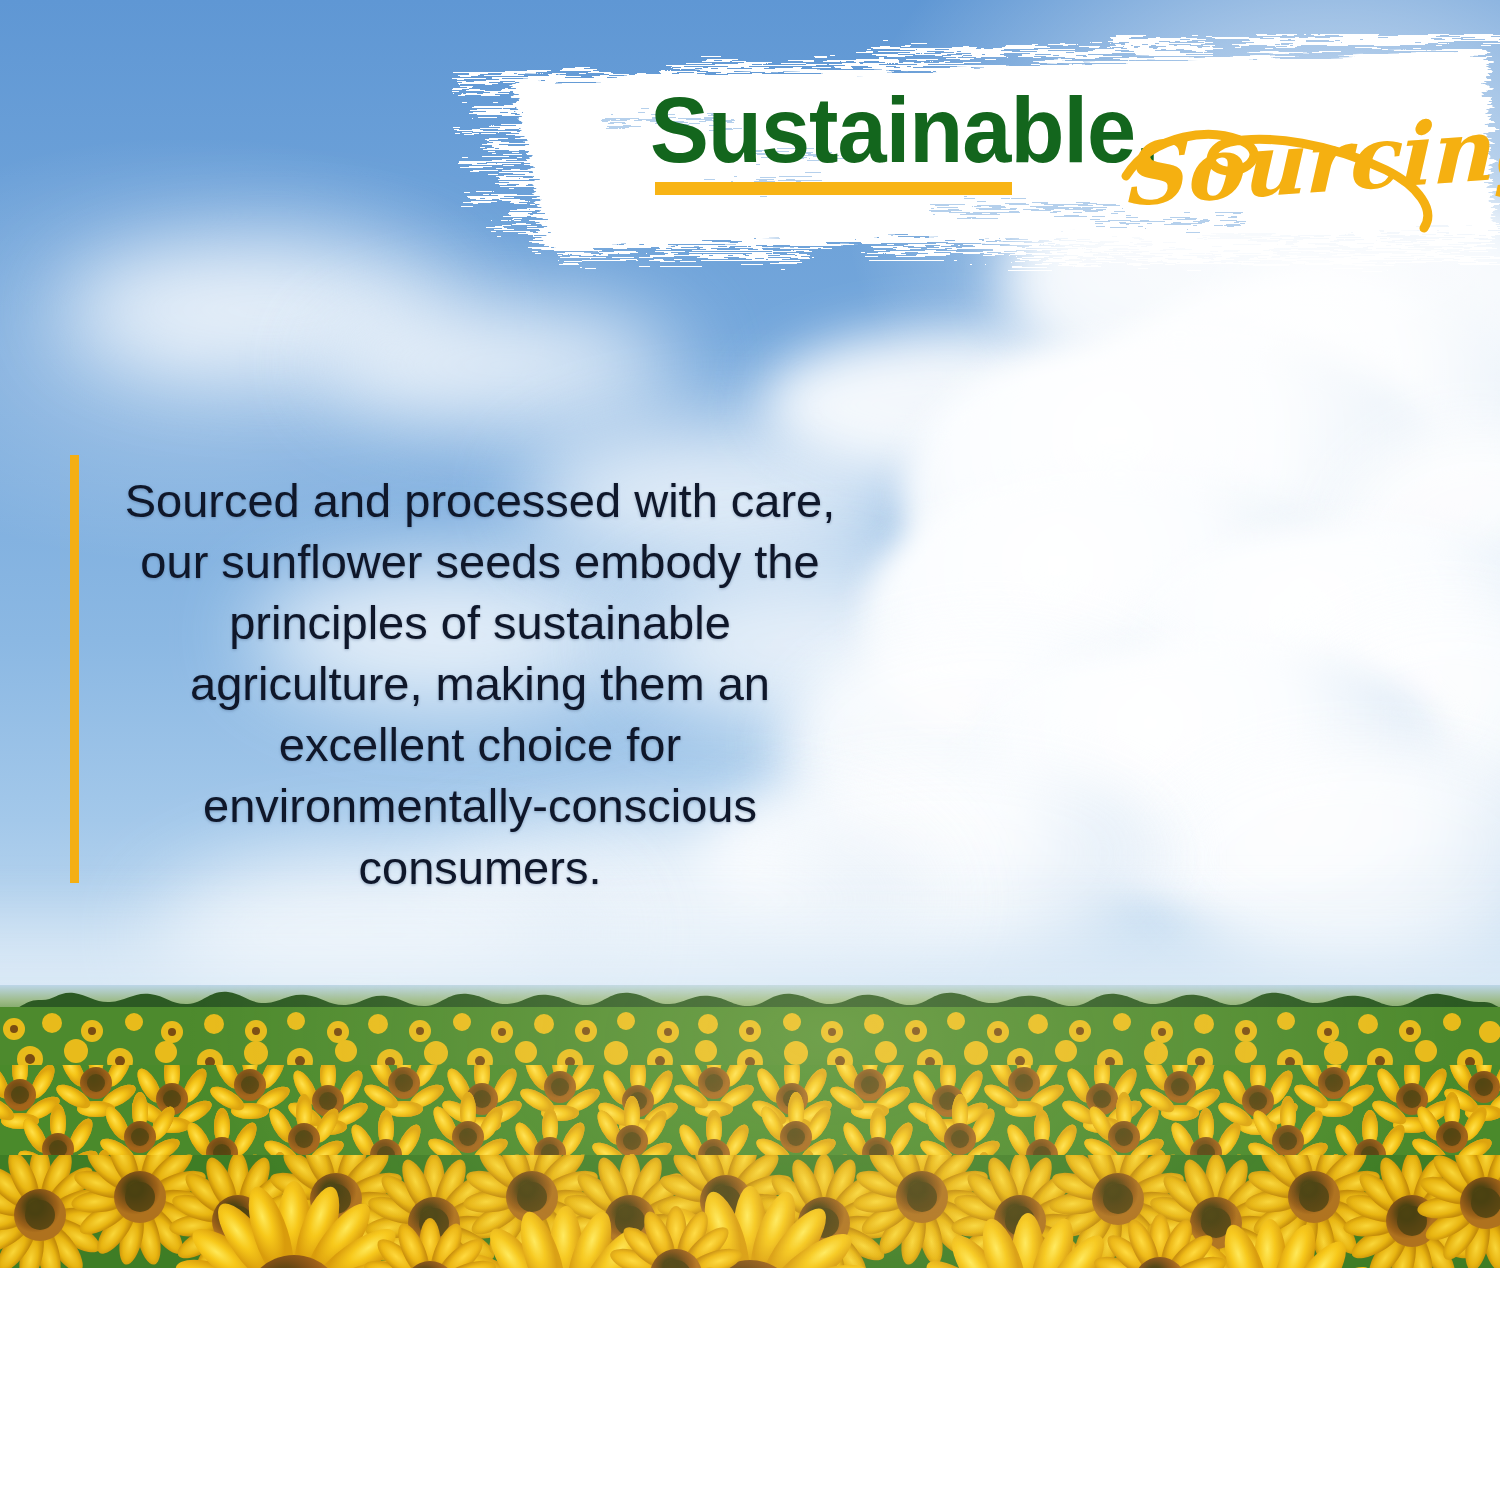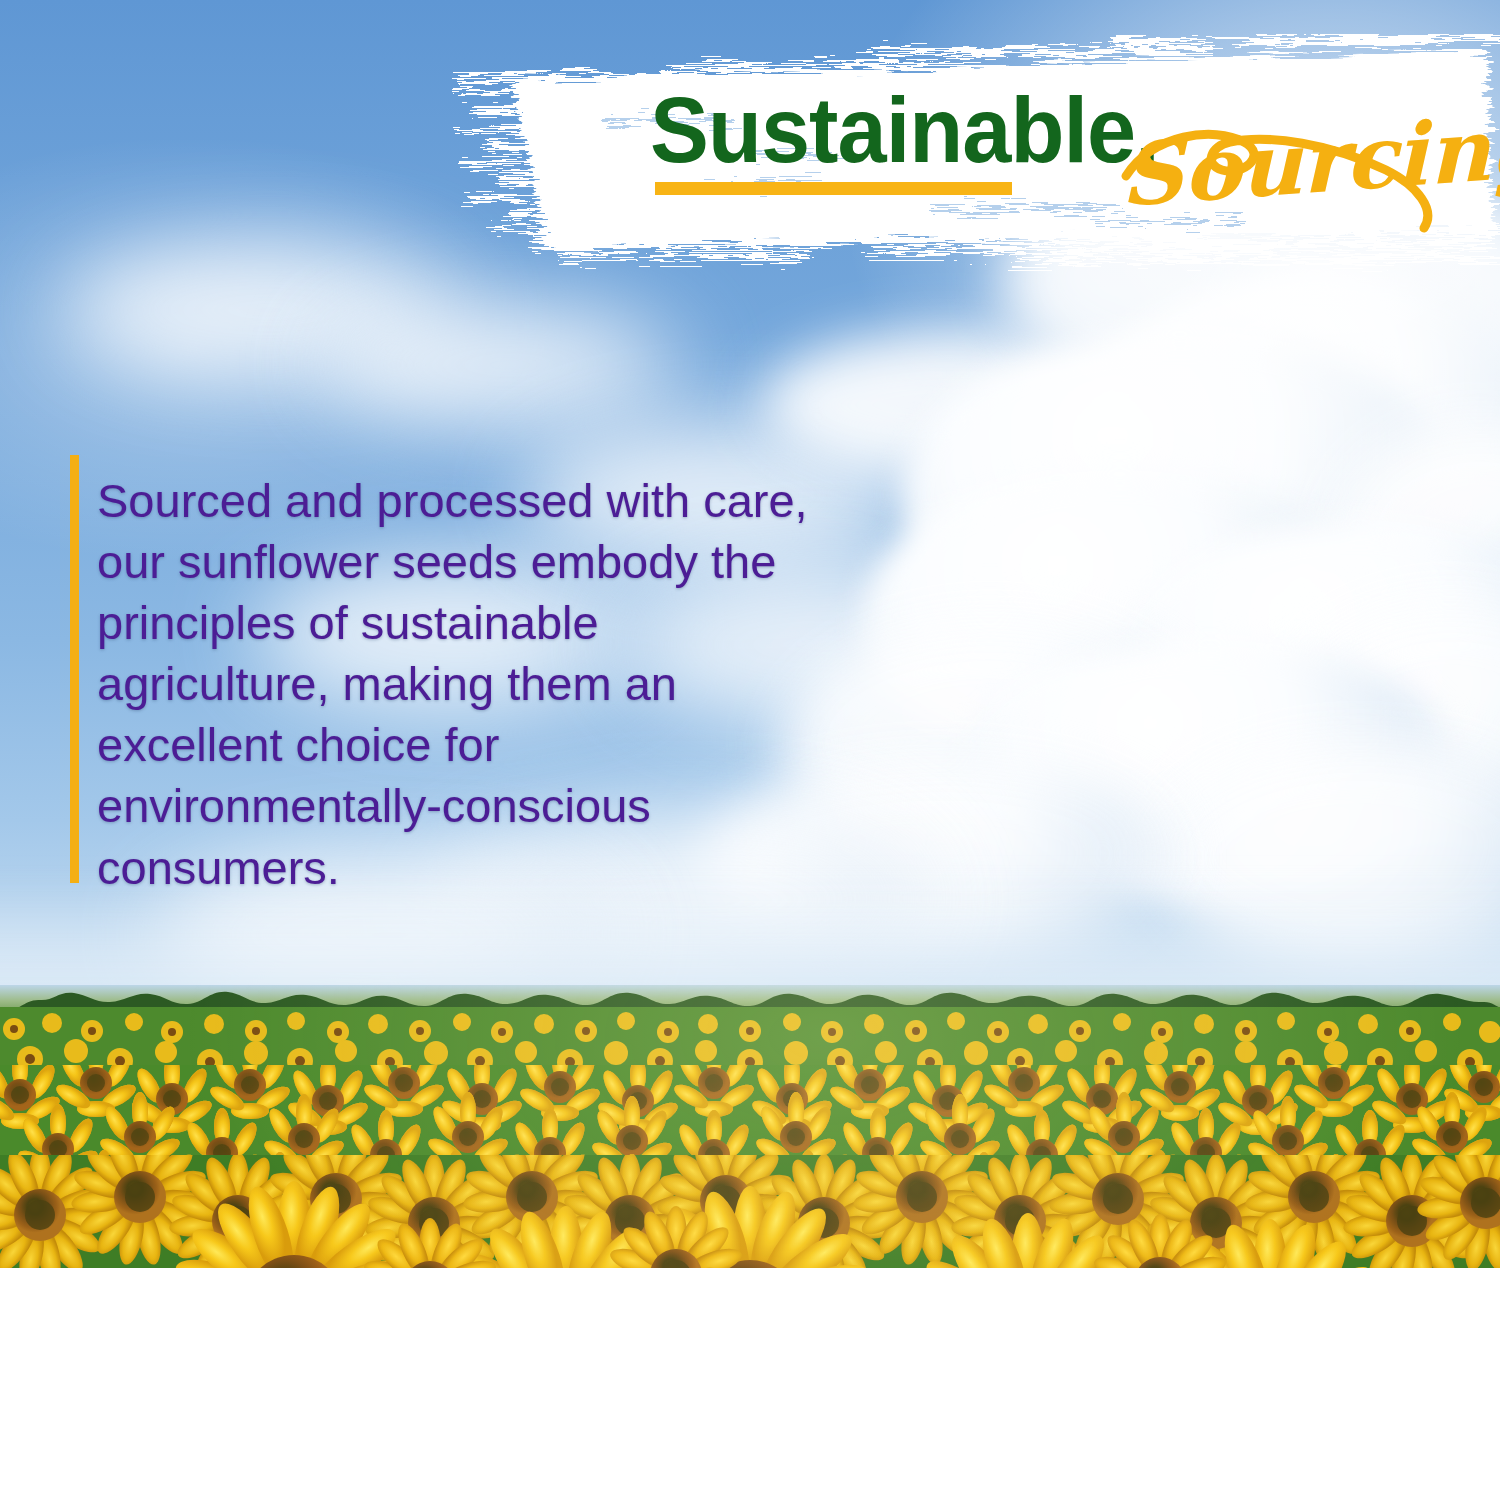--- a/index.html
+++ b/index.html
@@ -142,27 +142,28 @@
 
   
   .accentbar {
     position: absolute;
     left: 70px; top: 455px;
     width: 9px; height: 428px;
     background: #F4AF14;
   }
   .bodycopy {
     position: absolute;
-    left: 97px; top: 470px;
+    left: 110px; top: 470px;
     width: 740px;
-    color: #4c1d95;
+    color: #0f172a;
     font-size: 47px;
     line-height: 1.30;
     font-family: "Liberation Sans", sans-serif;
     text-shadow: 0 1px 3px rgba(40,70,110,0.35);
+    text-align: center;
   }
   .bodycopy p { margin: 0; }
 
   
   .field {
     position: absolute;
     left: 0; top: 985px;
     width: 1500px; height: 515px;
     overflow: hidden;
     background:

